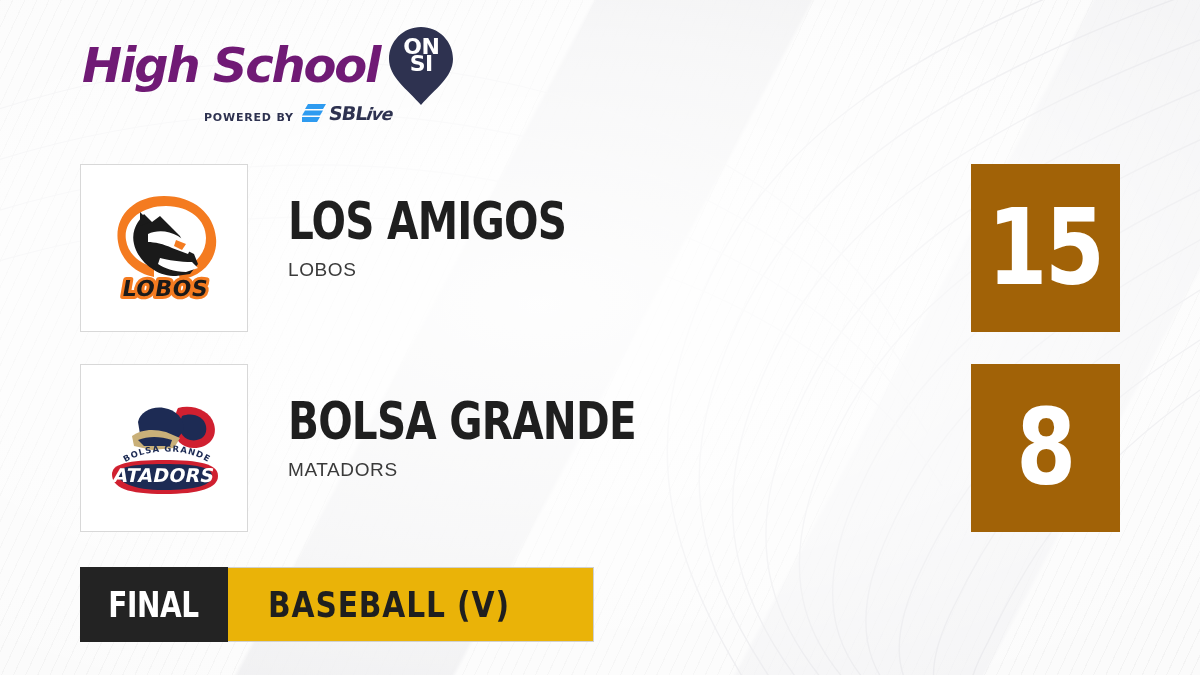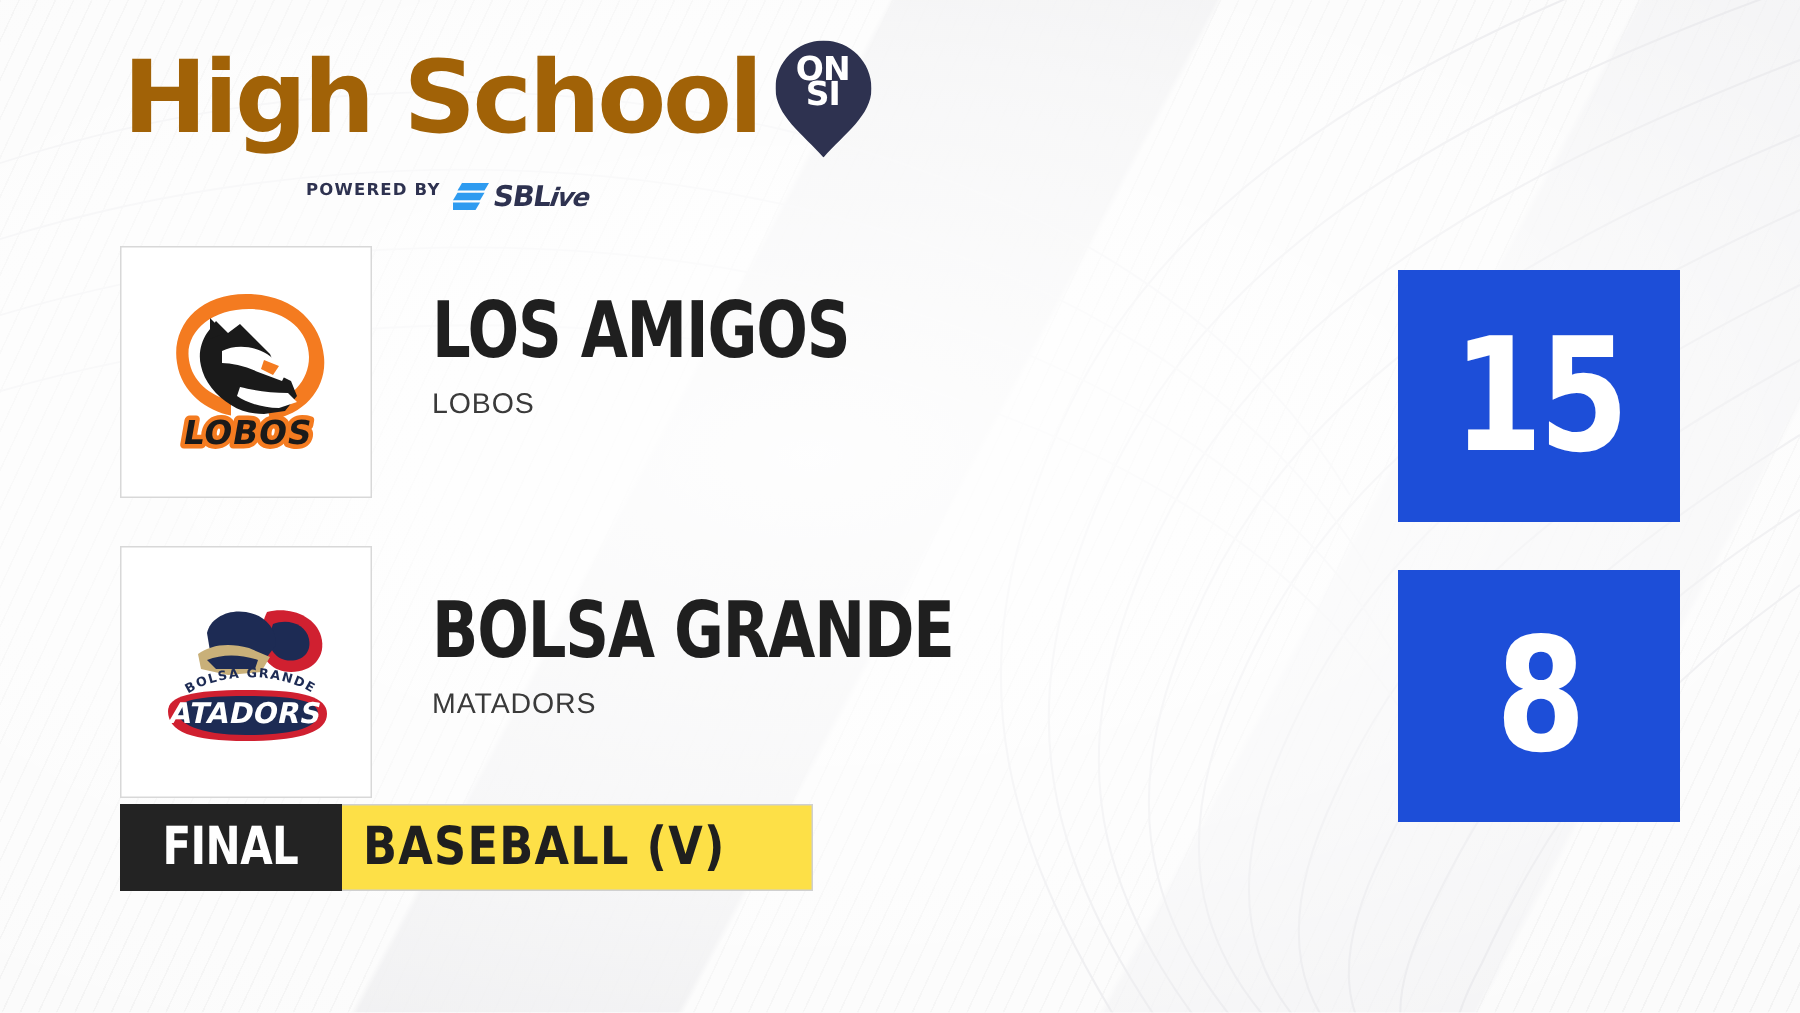--- a/index.html
+++ b/index.html
@@ -76,25 +76,26 @@
   }
   .brand-row {
     display: flex;
     align-items: center;
     gap: 6px;
     height: 62px;
   }
   .brand-wordmark {
     font-family: "DejaVu Sans", sans-serif;
     font-weight: bold;
-    font-size: 67px;
+    font-size: 48px;
     line-height: 55px;
     letter-spacing: -2.2px;
-    color: #a16207;
+    color: #701a75;
     white-space: nowrap;
+    font-style: italic;
   }
   .brand-pin {
     position: relative;
     width: 64px;
     height: 78px;
     margin-left: 4px;
     margin-top: 2px;
     flex: none;
   }
   .brand-pin svg { display: block; }
@@ -106,23 +107,23 @@
     text-align: center;
     color: #ffffff;
     font-family: "DejaVu Sans", sans-serif;
     font-weight: bold;
     font-size: 22px;
     line-height: 17px;
     letter-spacing: -0.6px;
   }
   .powered {
     display: flex;
-    align-items: flex-start;
+    align-items: flex-end;
     gap: 8px;
-    margin-top: 24px;
+    margin-top: 6px;
     padding-left: 122px;
   }
   .powered-label {
     font-family: "DejaVu Sans", sans-serif;
     font-weight: bold;
     font-size: 11px;
     letter-spacing: 0.8px;
     color: #2e3250;
   }
   .sblive {
@@ -190,70 +191,70 @@
     font-weight: normal;
     font-size: 19px;
     letter-spacing: 0.6px;
     color: #3a3a3a;
     margin-top: 11px;
   }
 
   .score-box {
     position: absolute;
     right: 0;
-    top: 16px;
-    width: 188px;
+    top: 0;
+    width: 149px;
     height: 168px;
-    background: #1d4ed8;
+    background: #a16207;
     display: flex;
     align-items: center;
     justify-content: center;
   }
   .score-value {
     font-family: "DejaVu Sans", sans-serif;
     font-weight: bold;
     font-size: 105px;
     line-height: 105px;
     letter-spacing: -3px;
     color: #ffffff;
     transform: scaleX(0.82);
     transform-origin: center center;
   }
 
   
   .status-bar {
     position: absolute;
     left: 80px;
-    top: 536px;
-    height: 58px;
+    top: 567px;
+    height: 75px;
     display: flex;
     align-items: stretch;
   }
   .status-final {
     background: #232323;
     width: 148px;
     display: flex;
     align-items: center;
     justify-content: center;
   }
   .status-final-text {
     font-family: "DejaVu Sans", sans-serif;
     font-weight: bold;
     font-size: 35px;
     letter-spacing: -0.5px;
     color: #ffffff;
     transform: scaleX(0.8);
     transform-origin: center center;
   }
   .status-sport {
-    background: #fde047;
+    background: #eab308;
     border: 1px solid #d0d0d0;
     border-left: none;
     box-sizing: border-box;
-    padding: 0 14px;
+    padding: 0 40px;
     display: flex;
     align-items: center;
   }
   .status-sport-text {
     font-family: "DejaVu Sans", sans-serif;
     font-weight: bold;
     font-size: 35px;
     letter-spacing: 1px;
     color: #1f1f1f;
     transform: scaleX(0.85);

